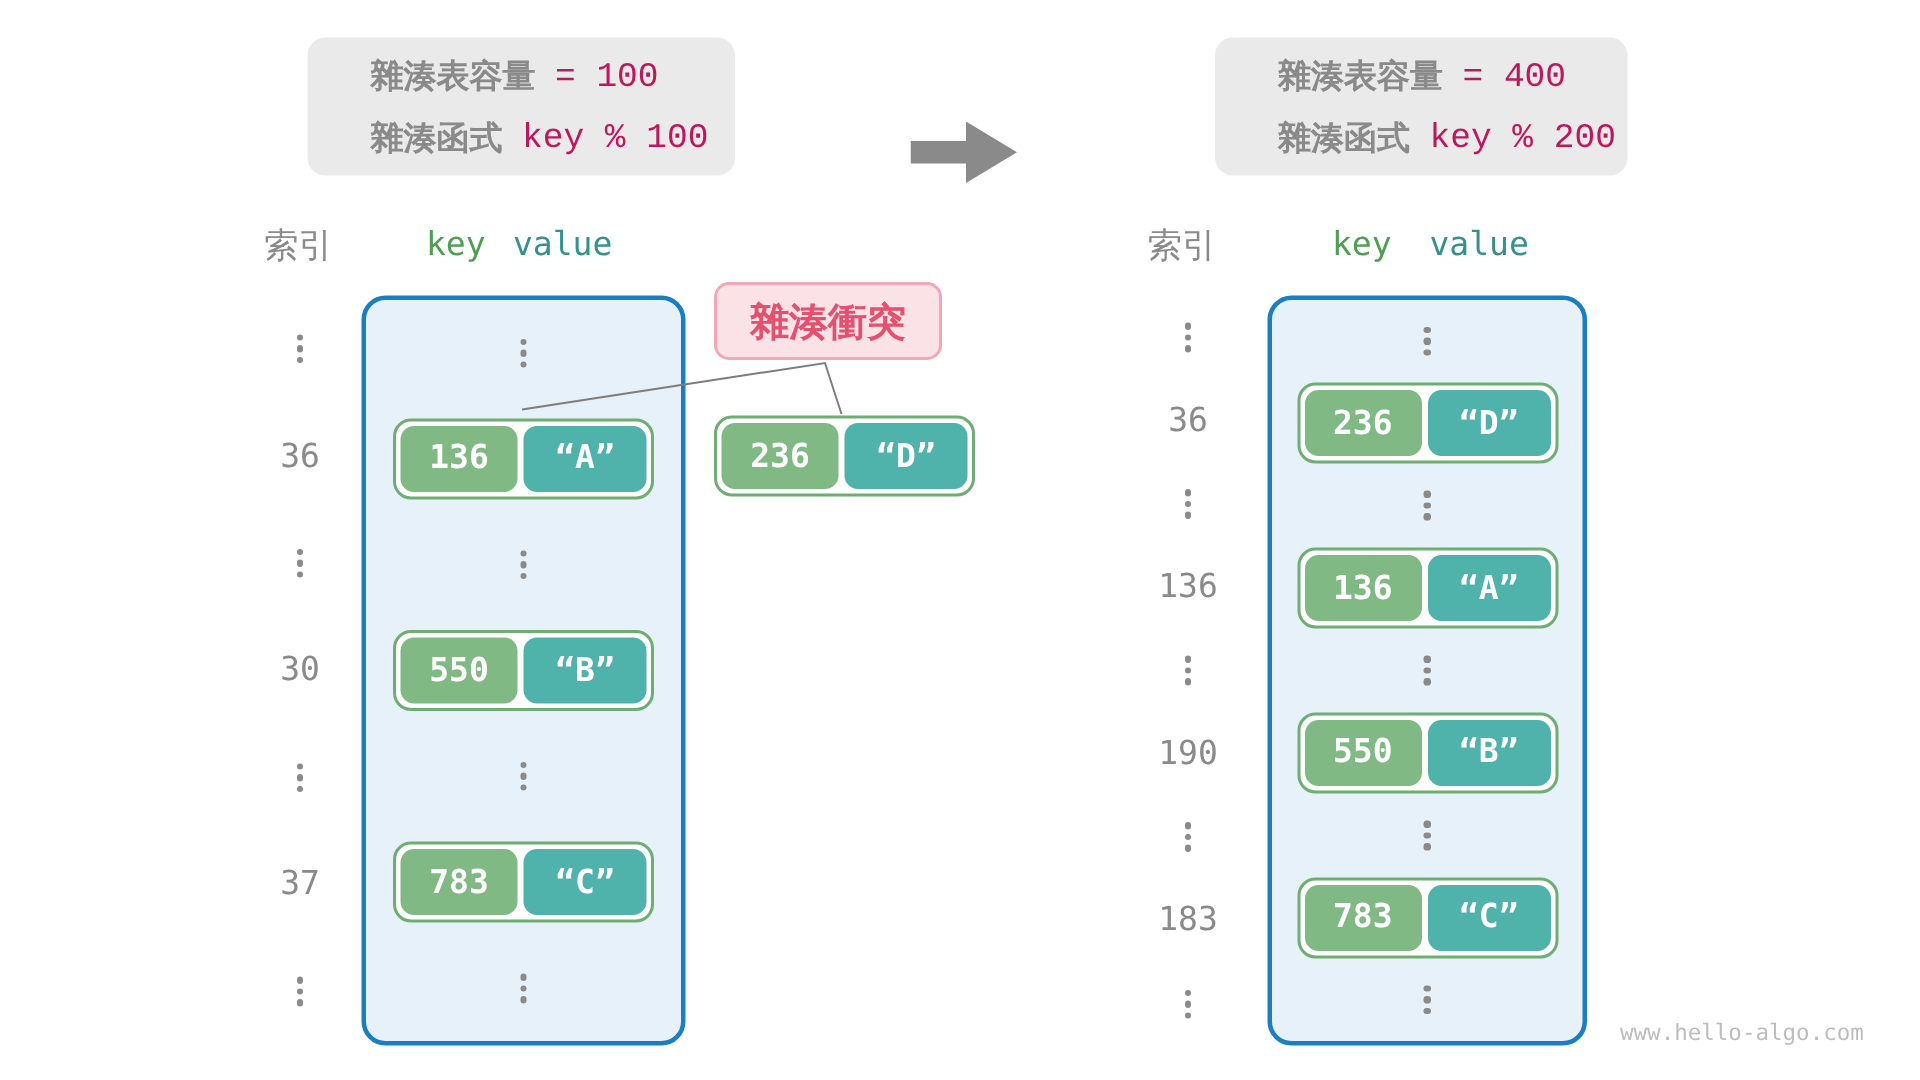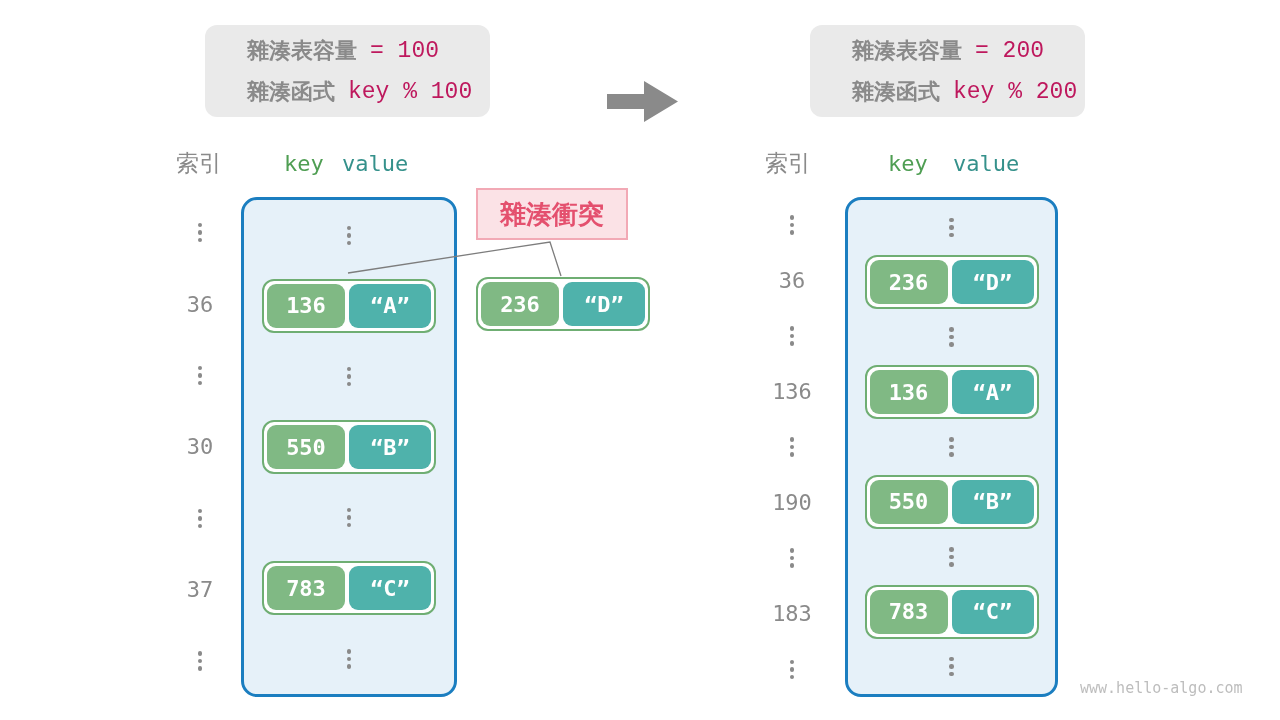--- a/index.html
+++ b/index.html
@@ -42,21 +42,21 @@
         display:flex;gap:4px;box-sizing:border-box;}
   .cell{height:44px;border-radius:9px;display:flex;align-items:center;justify-content:center;
         color:#ffffff;font-family:"DejaVu Sans Mono",monospace;font-size:22px;font-weight:600;
         box-sizing:border-box;}
   .cell.key{width:78px;background:#80b984;}
   .cell.value{width:82px;background:#4fb2ab;}
   .pair-floating{position:absolute;left:476px;top:277px;z-index:6;}
 
   
   .collision{position:absolute;left:476px;top:188px;width:152px;height:52px;box-sizing:border-box;
-             background:#fbe2e6;border:2px solid #f2a9b5;border-radius:0;z-index:7;
+             background:#fbe2e6;border:2px solid #f2a9b5;border-radius:10px;z-index:7;
              display:flex;align-items:center;justify-content:center;
              color:#e4506e;font-weight:bold;font-size:26px;white-space:nowrap;}
 
   .connector-svg{position:absolute;left:0;top:0;z-index:5;pointer-events:none;}
 
   .watermark{position:absolute;left:1080px;top:679px;font-family:"DejaVu Sans Mono",monospace;
              font-size:15px;color:#bdbdbd;white-space:nowrap;}
 </style>
 </head>
 <body>
@@ -74,21 +74,21 @@
     </div>
   </div>
 
   <svg class="arrow-svg" width="72" height="44" viewBox="0 0 72 44">
     <polygon points="0,14 37,14 37,1 71,21.5 37,42 37,29 0,29" fill="#8a8a8a"></polygon>
   </svg>
 
   <div class="info-box" style="left:810px;top:25px;width:275px;height:92px;">
     <div class="info-line">
       <span class="info-label">雜湊表容量</span>
-      <span class="info-value">= 200</span>
+      <span class="info-value">= 400</span>
     </div>
     <div class="info-line">
       <span class="info-label">雜湊函式</span>
       <span class="info-value">key % 200</span>
     </div>
   </div>
 
   <div class="col-header hdr-index" style="left:176px;top:148px;">索引</div>
   <div class="col-header hdr-key" style="left:284px;top:151px;">key</div>
   <div class="col-header hdr-value" style="left:342px;top:151px;">value</div>

